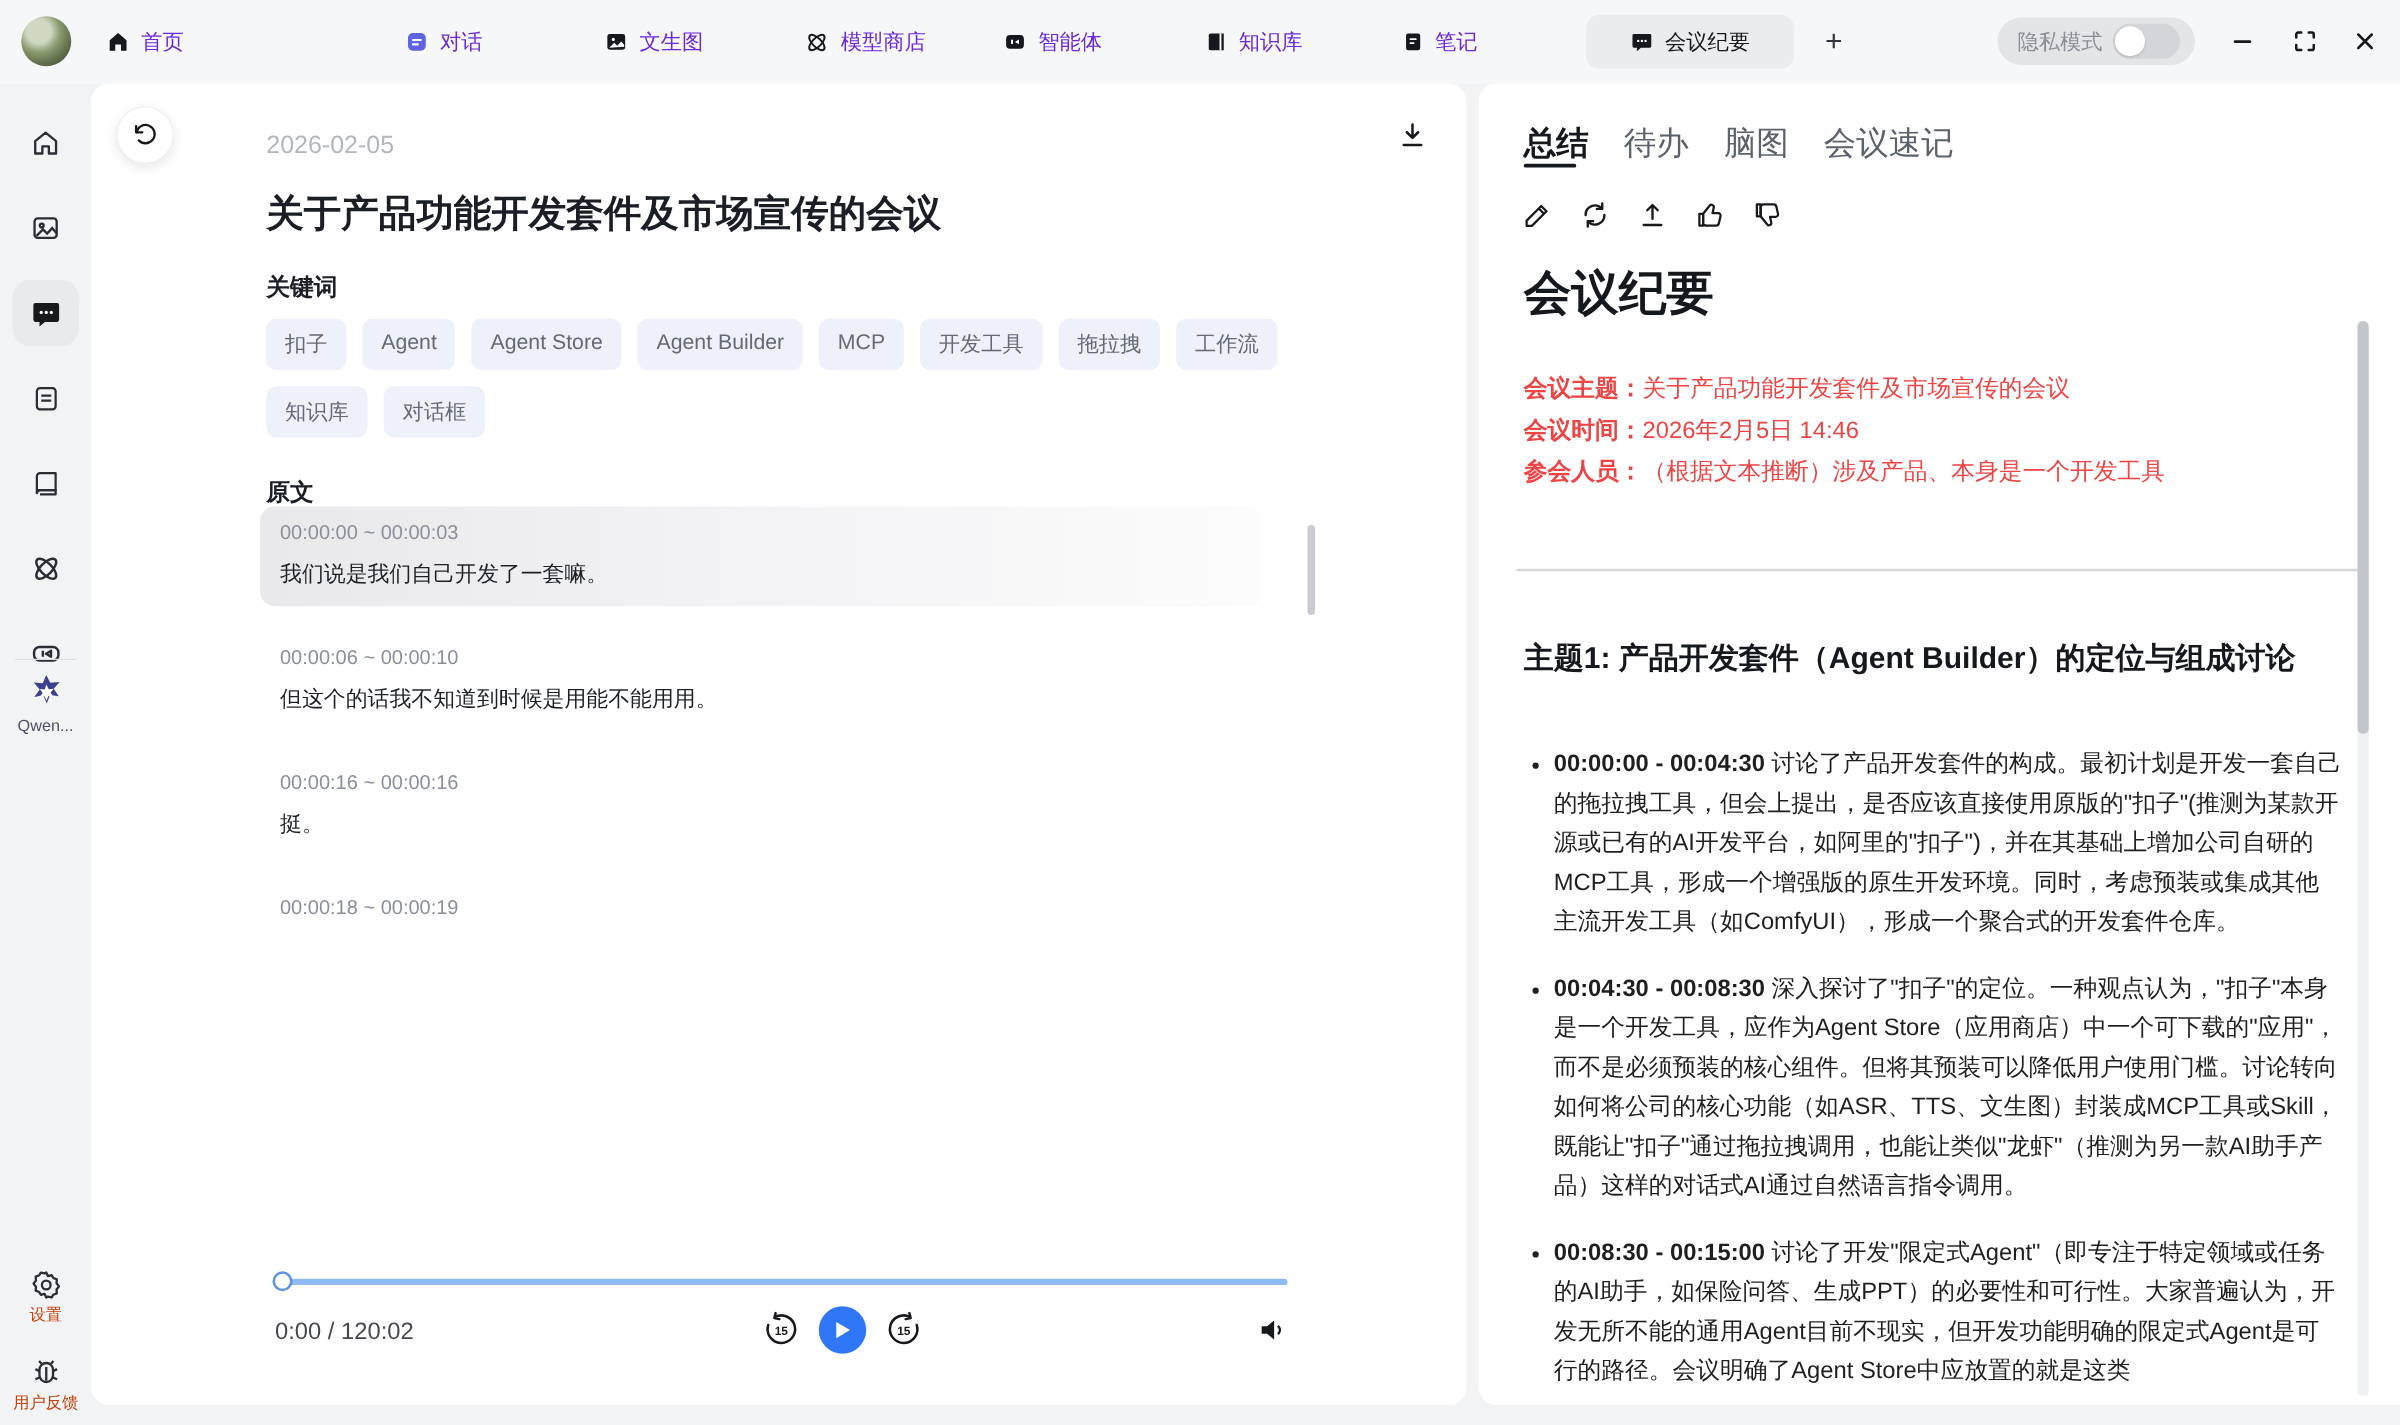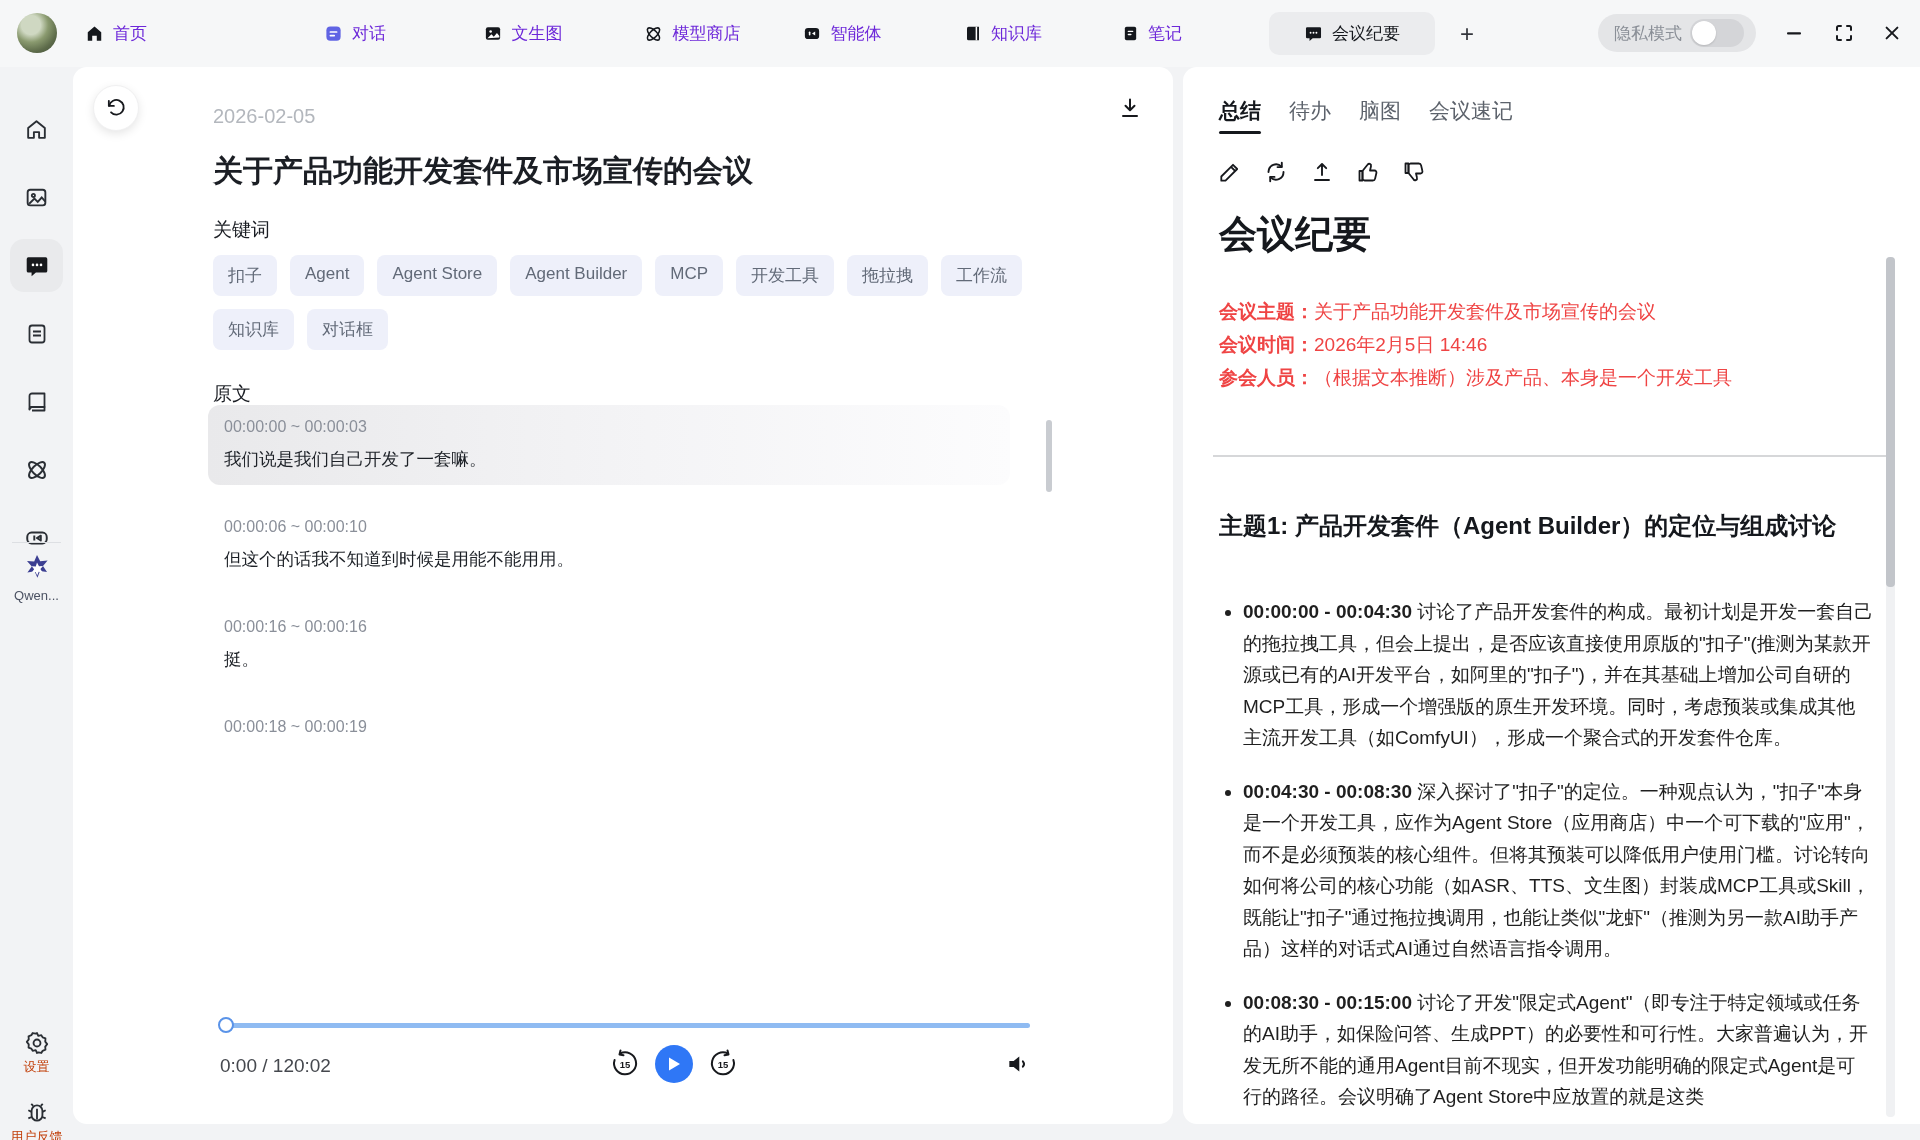--- a/index.html
+++ b/index.html
@@ -20,62 +20,62 @@
   .privacy { position:absolute; left:1598px; top:14px; height:38px; width:158px; background:#e4e5e7;
     border-radius:19px; display:flex; align-items:center; padding:0 5px 0 16px; gap:8px; }
   .privacy-label { font-size:17px; color:#8a8f97; }
   .switch { width:54px; height:28px; background:#d4d5d8; border-radius:14px; position:relative; }
   .knob { position:absolute; left:2px; top:2px; width:24px; height:24px; border-radius:50%; background:#fff;
     box-shadow:0 1px 2px rgba(0,0,0,.15); }
   .winbtn { position:absolute; top:14px; width:38px; height:38px; display:flex; align-items:center;
     justify-content:center; color:#17191d; }
 
   
-  .rail { position:absolute; left:0; top:82px; width:73px; bottom:0; }
+  .rail { position:absolute; left:0; top:67px; width:73px; bottom:0; }
   .rail-icon { position:absolute; left:10px; width:53px; height:53px; display:flex; align-items:center; justify-content:center; }
   .rail-icon.active { background:#e9eaec; border-radius:14px; }
   .rail-div { position:absolute; left:12px; width:49px; height:1px; background:#dddfe3; }
   .qwen { position:absolute; left:0; width:73px; text-align:center; }
   .qwen-label { font-size:13px; color:#4c5263; margin-top:4px; }
   .rail-bottom { position:absolute; left:0; width:73px; text-align:center; }
   .rail-bottom .lbl { font-size:13px; color:#c2410c; margin-top:2px; }
 
   
   .card { position:absolute; background:#fff; border-radius:14px; overflow:hidden; }
   .main-card { left:73px; top:67px; width:1100px; height:1057px; }
   .right-card { left:1183px; top:67px; width:737px; height:1057px; border-top-right-radius:0; border-bottom-right-radius:0; }
 
   
   .back-btn { position:absolute; left:20px; top:18px; width:46px; height:46px; border-radius:50%;
     background:#fff; border:1px solid #f0f0f1; box-shadow:0 3px 10px rgba(0,0,0,.10);
     display:flex; align-items:center; justify-content:center; }
   .m-date { position:absolute; left:140px; top:38px; font-size:20px; color:#b3b7bd; }
   .dl-btn { position:absolute; left:1040px; top:24px; width:34px; height:34px; display:flex; align-items:center; justify-content:center; }
   .m-title { position:absolute; left:140px; top:84px; font-size:30px; font-weight:600; color:#1b1e24; }
-  .sec-label { position:absolute; left:140px; font-size:19px; font-weight:400; color:#1b1e24; }
+  .sec-label { position:absolute; left:140px; font-size:19px; font-weight:700; color:#1b1e24; }
   .chips { position:absolute; left:140px; top:188px; width:846px; display:flex; flex-wrap:wrap; gap:13px; }
   .chip { background:#eef0fa; color:#626a78; font-size:17px; padding:9px 15px; border-radius:8px; white-space:nowrap; }
   .transcript { position:absolute; left:135px; top:338px; width:802px; height:600px; overflow:hidden; }
   .t-entry { padding:13px 16px 14px; margin-bottom:20px; border-radius:12px; }
   .t-entry.hl { background:linear-gradient(90deg,#e9e9eb 0%,#f4f4f6 55%,#fcfcfd 100%); }
   .t-time { font-size:16px; color:#8a8f99; margin-bottom:11px; }
   .t-text { font-size:17.5px; color:#1d2127; }
   .m-scroll { position:absolute; left:973px; top:353px; width:6px; height:72px; background:#c9ccd1; border-radius:3px; }
 
   .slider { position:absolute; left:147px; top:956px; width:810px; height:5px; background:#8fbbf2; border-radius:3px; }
   .slider-thumb { position:absolute; left:-2px; top:-6px; width:16px; height:16px; border-radius:50%;
     background:#fff; border:2.5px solid #5a93e8; }
   .p-time { position:absolute; left:147px; top:988px; font-size:19px; color:#45484e; }
   .p-controls { position:absolute; left:536px; top:978px; display:flex; align-items:center; gap:14px; }
   .play-btn { width:38px; height:38px; border-radius:50%; background:#2f77f6; display:flex; align-items:center; justify-content:center; }
   .skip { width:32px; height:32px; display:flex; align-items:center; justify-content:center; }
   .vol { position:absolute; left:932px; top:984px; width:30px; height:30px; }
 
   
-  .r-tabs { position:absolute; left:36px; top:30px; display:flex; gap:28px; font-size:21px; color:#5c626b;align-items:flex-end; }
+  .r-tabs { position:absolute; left:36px; top:30px; display:flex; gap:28px; font-size:26px; color:#5c626b;align-items:flex-end; }
   .r-tab.on { color:#15181d; font-weight:700; }
   .r-underline { position:absolute; left:36px; top:64px; width:42px; height:3px; background:#15181d; border-radius:2px; }
   .r-icons { position:absolute; left:34px; top:92px; display:flex; gap:20px; }
   .r-icons .ib { width:26px; height:26px; display:flex; align-items:center; justify-content:center; }
   .r-h1 { position:absolute; left:36px; top:142px; font-size:38px; font-weight:700; color:#15181d; }
   .r-meta { position:absolute; left:36px; top:228px; font-size:19px; line-height:33px; color:#ef4444; }
   .r-meta .b { font-weight:700; }
   .r-divider { position:absolute; left:30px; top:388px; width:680px; height:2px; background:#d6d7d9; }
   .summary-body { position:absolute; left:36px; top:398px; right:46px; bottom:0; overflow:hidden; }
   .topic-h { margin-top:45px; font-size:24px; font-weight:700; color:#15181d; }

